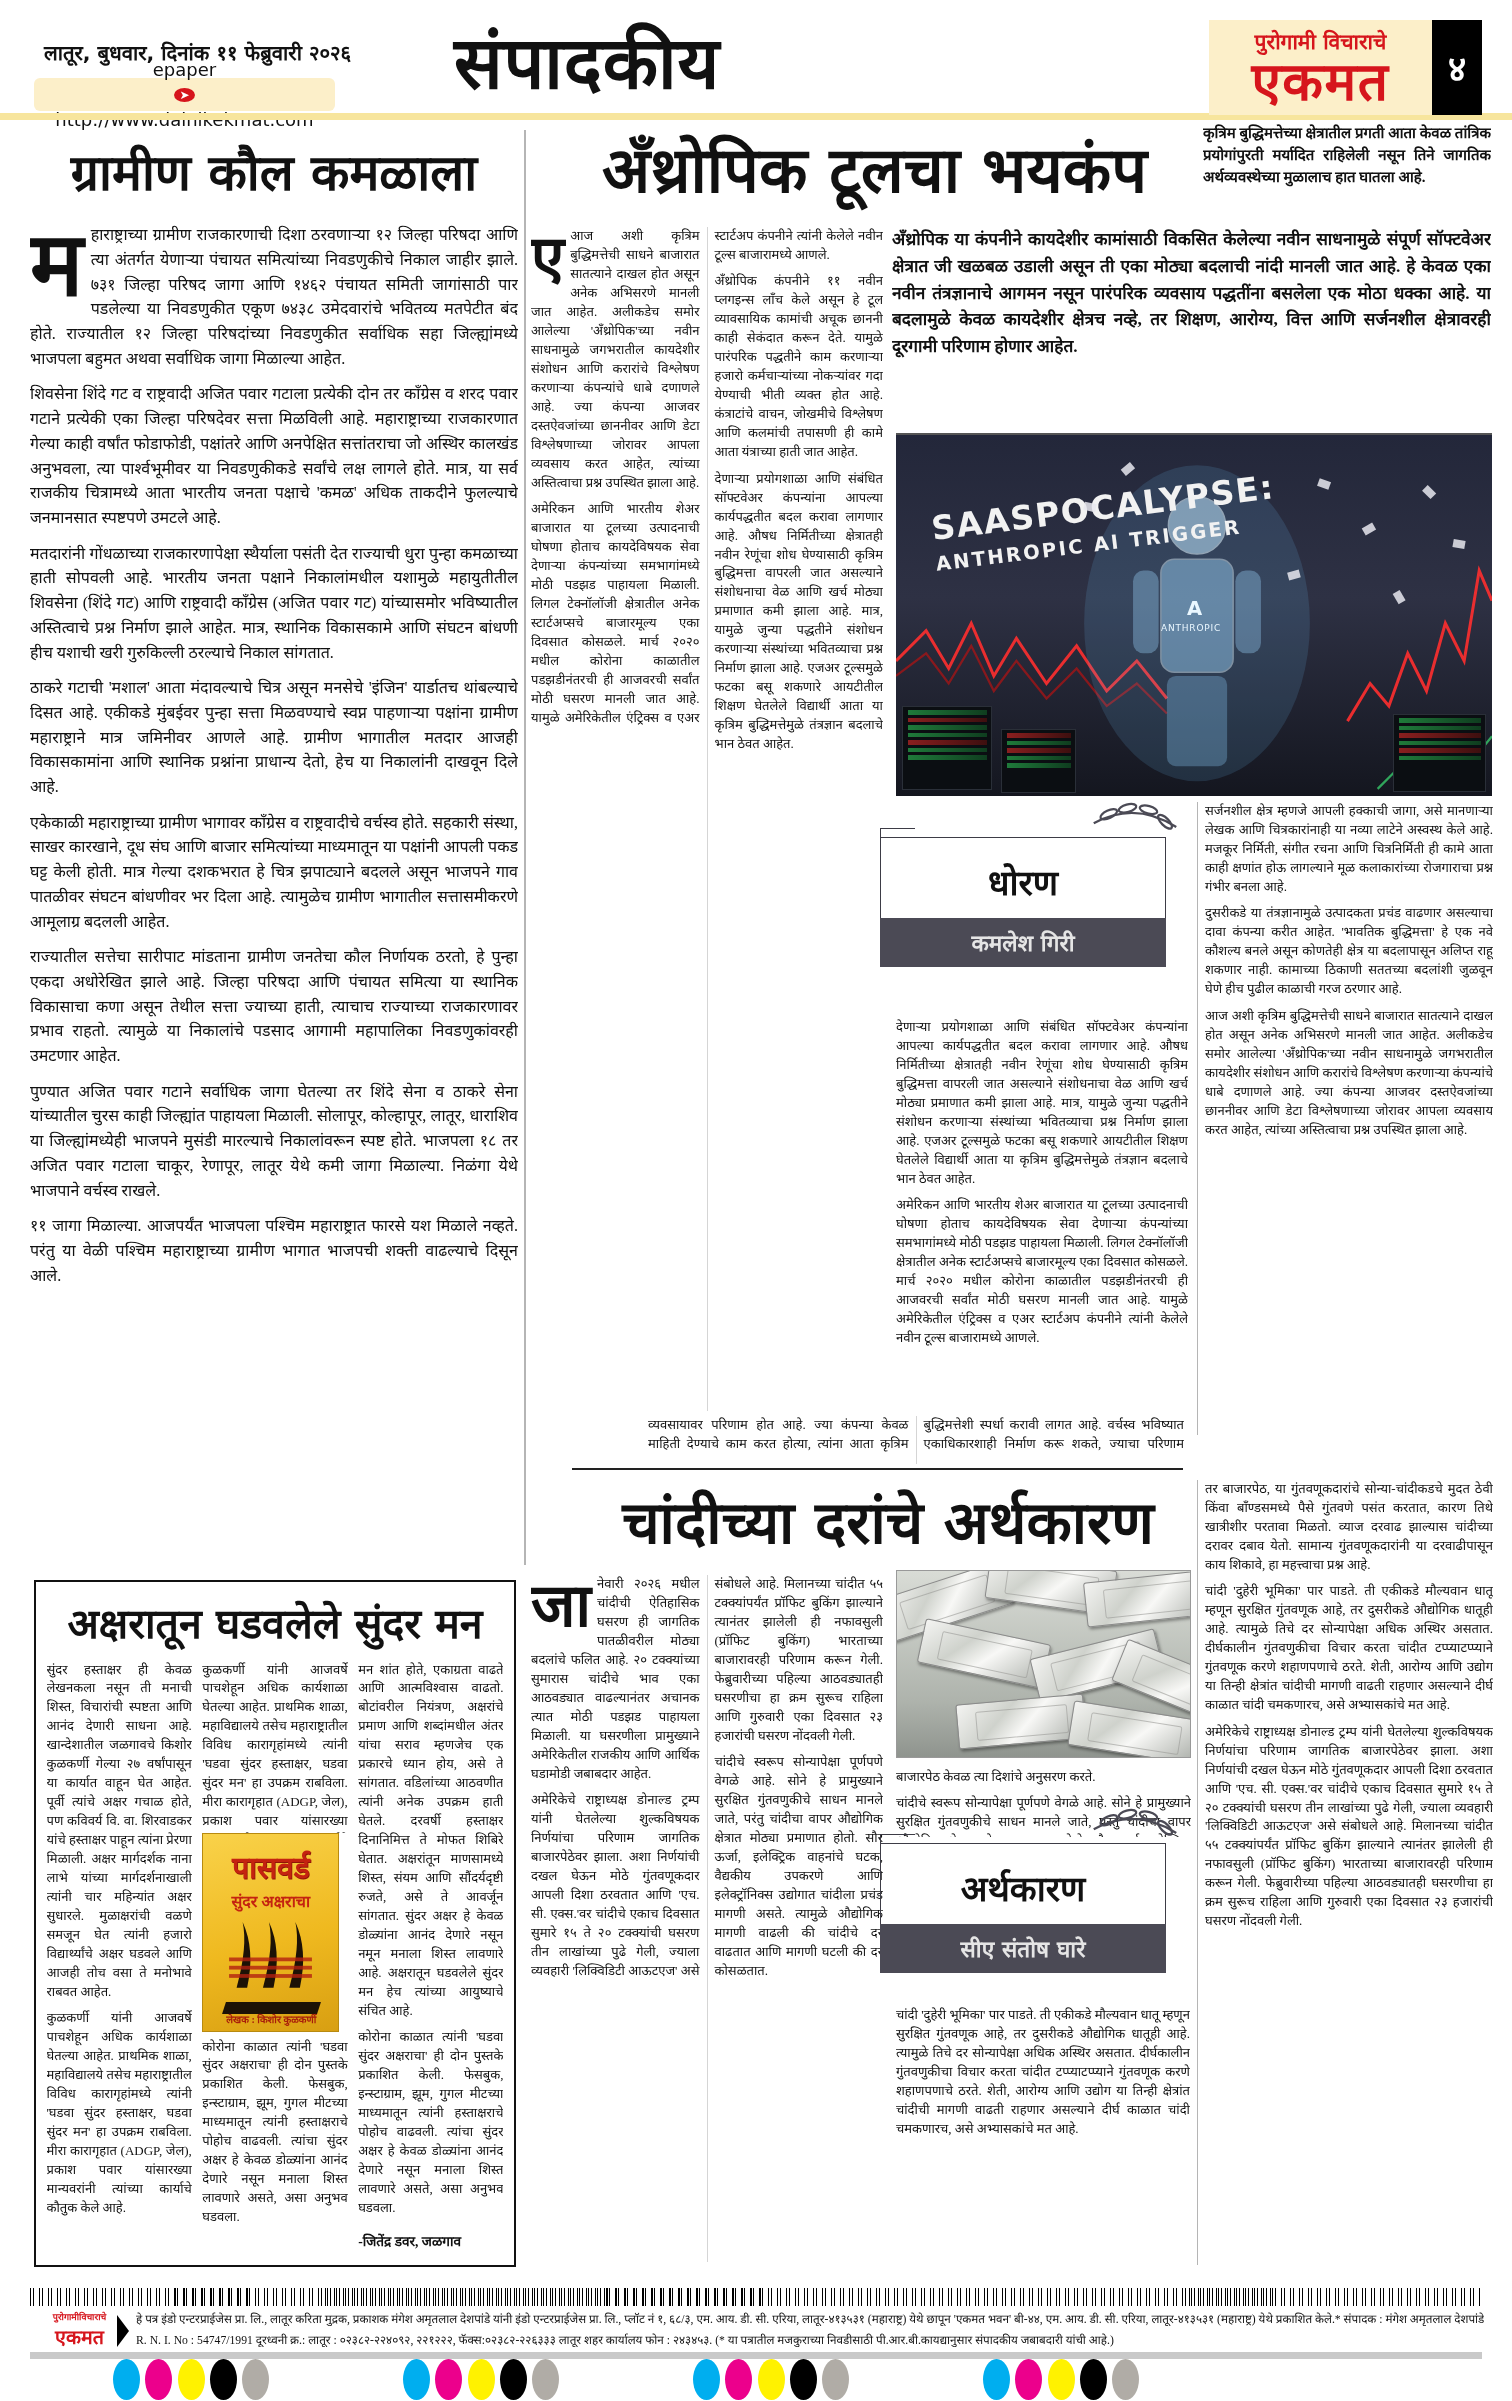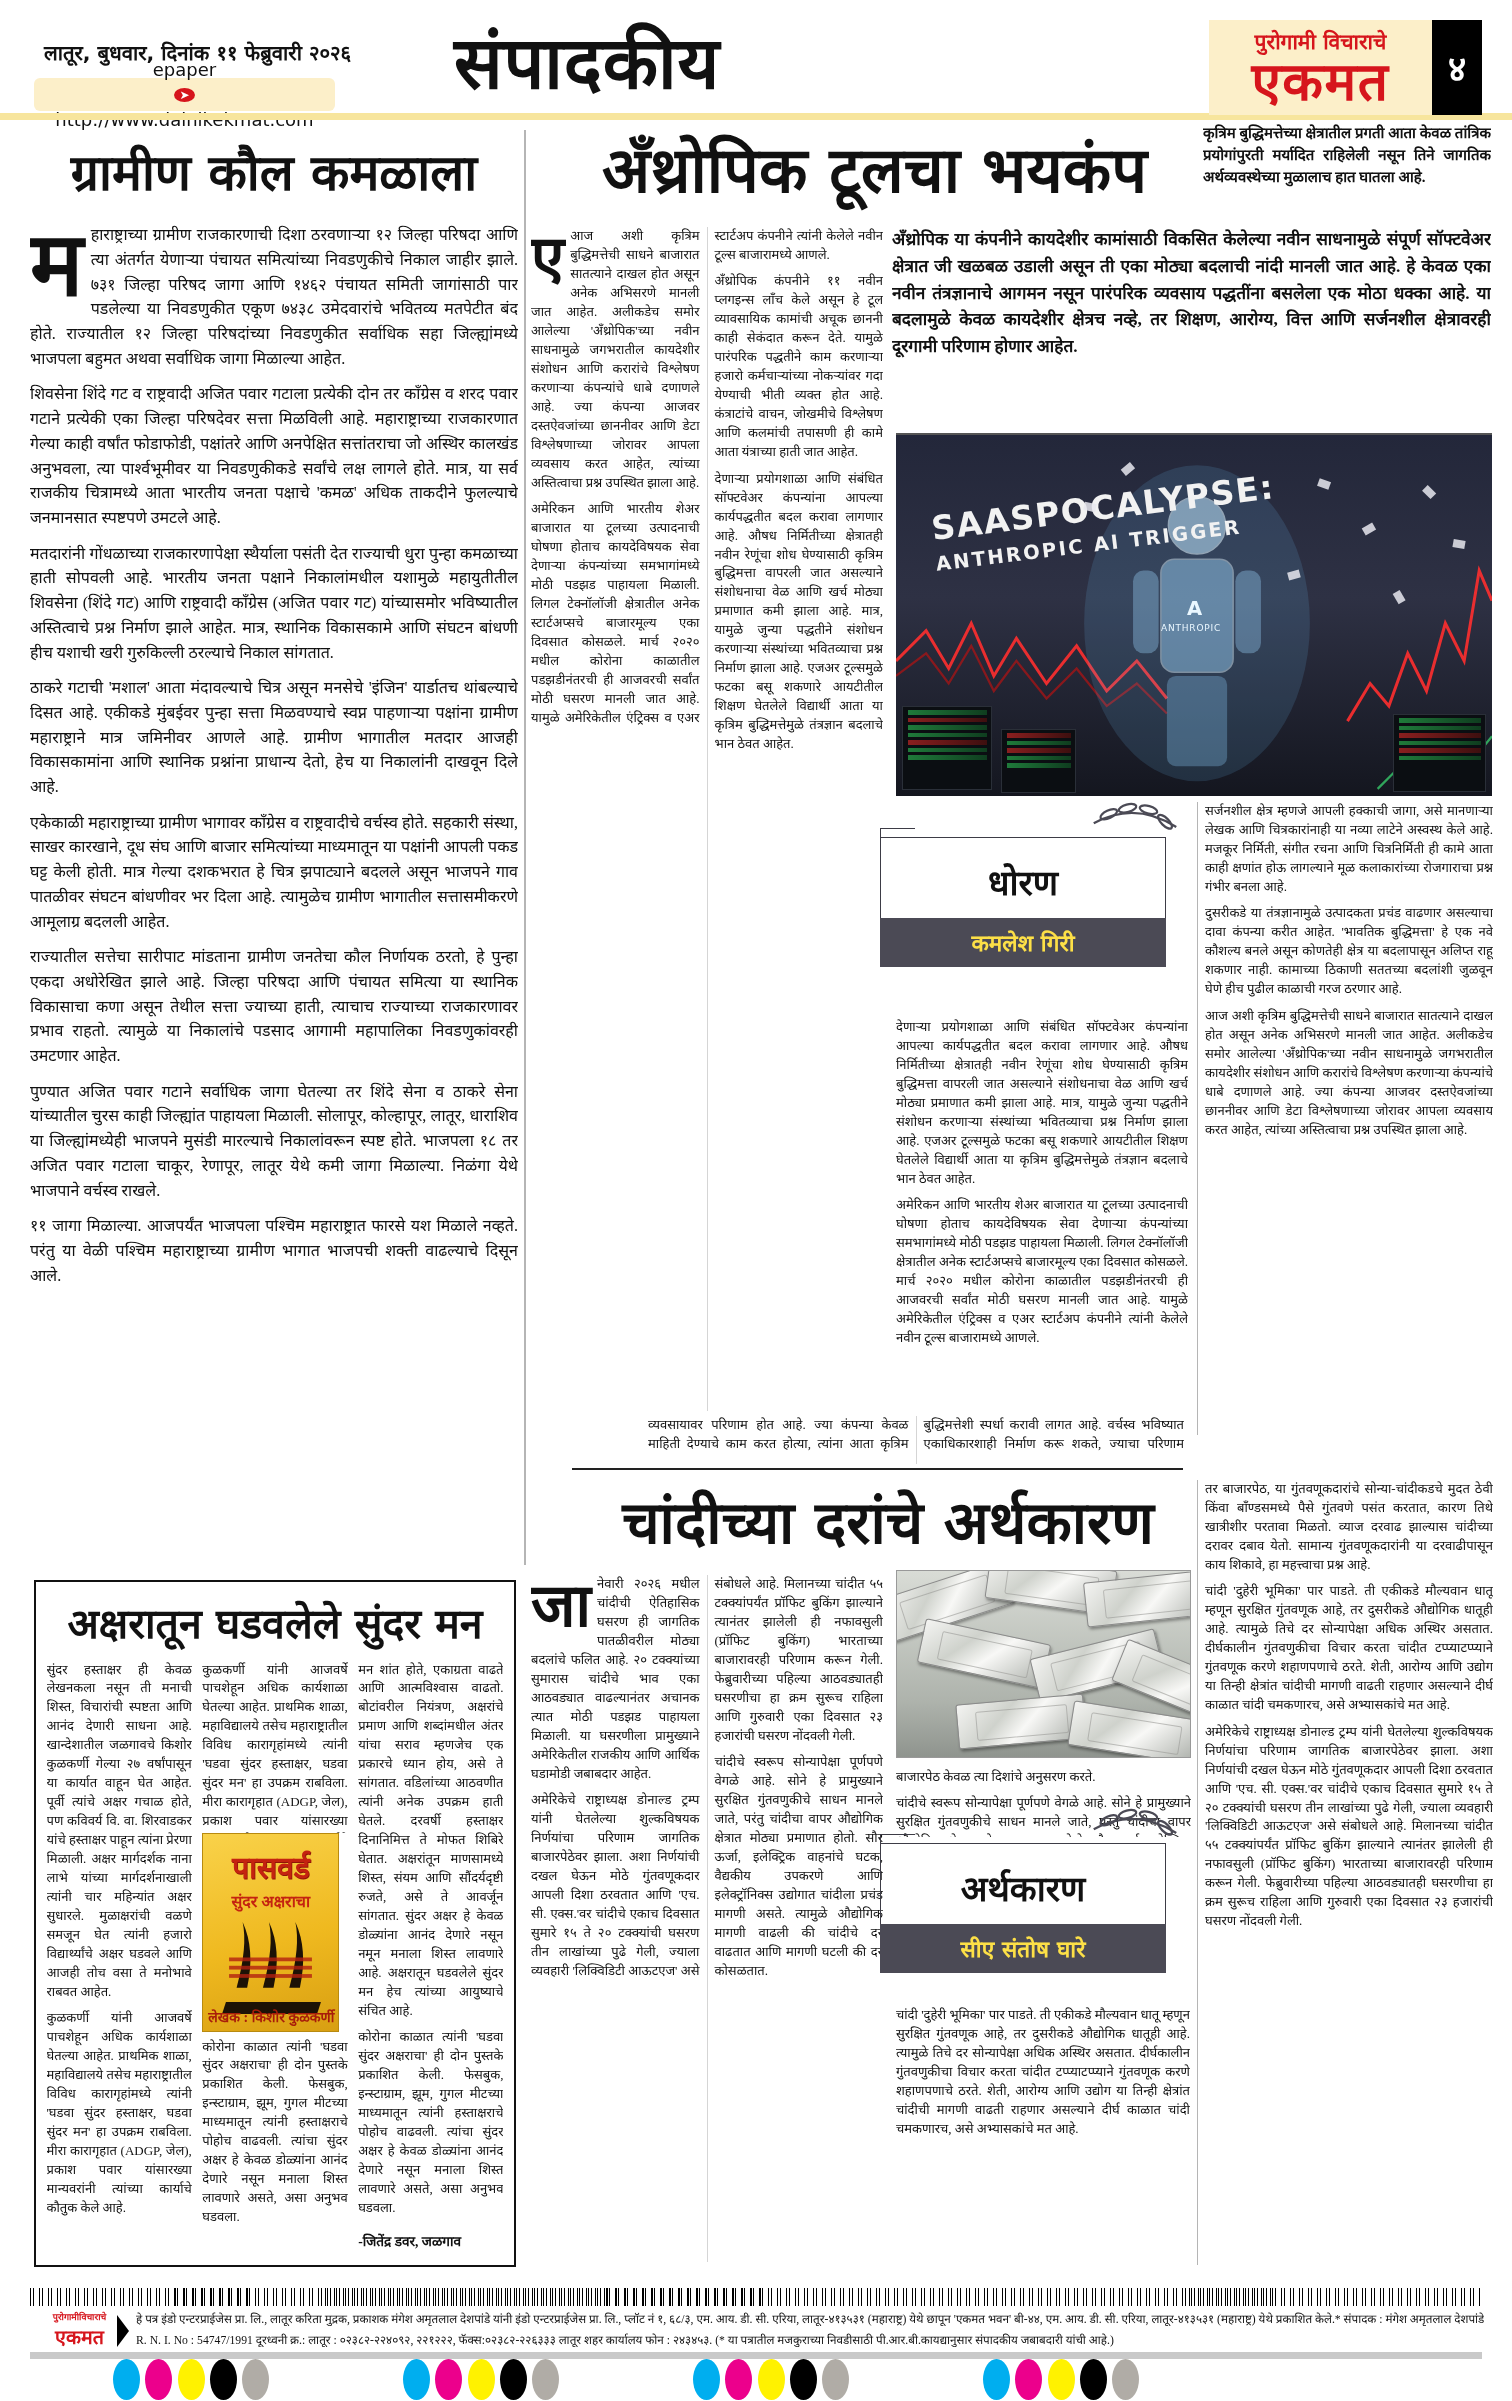--- a/index.html
+++ b/index.html
@@ -35,21 +35,21 @@
   .vrule { width:1.5px; background:#b5b5b5; }
   .hl-sans { font-family:"DejaVu Sans",sans-serif; font-weight:900; text-align:center; }
   .hl-serif { font-family:"DejaVu Serif",serif; font-weight:bold; text-align:center; }
 
   
   .author-box { text-align:center; }
   .author-frame { border:1.5px solid #3d3c46; border-bottom:none; position:relative; padding:19.6px 7.5px 13.6px; }
   .author-frame:before { content:""; position:absolute; left:-1.5px; top:-10.5px; width:1.5px; height:10.5px; background:#3d3c46; }
   .author-frame:after  { content:""; position:absolute; left:-1.5px; top:-10.5px; width:35px; height:1.5px; background:#3d3c46; }
   .author-tag { font-size:35px; font-weight:bold; font-family:"DejaVu Sans",sans-serif; }
-  .author-name { background:#4b4a55; color:#fde047; font-size:22.6px; font-weight:bold; padding:9px 0; font-family:"DejaVu Sans",sans-serif; }
+  .author-name { background:#4b4a55; color:#e5e5e5; font-size:22.6px; font-weight:bold; padding:9px 0; font-family:"DejaVu Sans",sans-serif; }
   .branch { position:absolute; right:-13.6px; top:-44px; }
 
   
   .ai-img { width:596px; height:363px; background:linear-gradient(180deg,#23273a 0%,#2e3144 45%,#14161f 100%); overflow:hidden; border-top:2.3px solid #555; }
   .ai-bill { position:absolute; left:36px; top:53px; transform:rotate(-7deg); color:#f2f2f2; font-family:"DejaVu Sans",sans-serif; }
   .ai-bill .t1 { font-size:33px; font-weight:900; letter-spacing:1.5px; }
   .ai-bill .t2 { font-size:19.6px; font-weight:bold; letter-spacing:2.3px; margin-top:4.5px; }
   .confetti span { position:absolute; width:12px; height:8.3px; background:#e8e8ee; opacity:.85; display:block; }
   .screen { position:absolute; background:#0b0e12; border:1.5px solid #2a2f38; }
   .screen i { display:block; height:4.5px; margin:3px 4.5px; background:linear-gradient(90deg,#1f7a3a,#0f3d1f); }
@@ -59,21 +59,21 @@
   .silver-img { width:295px; height:188px; background:linear-gradient(180deg,#d9dcd6,#aeb3ac 70%,#8f948e); overflow:hidden; position:relative; border:0.8px solid #999; }
   .sbar { position:absolute; width:128px; height:45px; border:0.8px solid #8a8a8a; border-radius:3px;
     background:linear-gradient(135deg,#f4f4f2 0%,#cfd2cc 35%,#f8f8f6 55%,#a8aca6 100%); box-shadow:1.5px 2.3px 3px rgba(0,0,0,.35); }
   .sbar:after { content:""; position:absolute; left:14%; top:18%; width:72%; height:64%; border:0.8px solid #9a9a96; border-radius:2.3px; opacity:.6; }
 
   
   .book { width:137px; height:199px; background:linear-gradient(165deg,#f9d24a 0%,#efb91f 55%,#d89f12 100%); border:0.8px solid #b88a10;
     text-align:center; padding-top:12px; position:relative; overflow:hidden; }
   .book .bt { color:#c42310; font-size:30px; font-weight:900; font-family:"DejaVu Sans",sans-serif; text-shadow:0.8px 0.8px 0 #8f1606; }
   .book .bs { color:#c42310; font-size:16px; font-weight:bold; margin-top:3px; }
-  .book .ba { color:#a81d0a; font-size:14px; font-weight:bold; position:absolute; bottom:4.5px; left:1px; right:0; }
+  .book .ba { color:#a81d0a; font-size:10px; font-weight:bold; position:absolute; bottom:4.5px; left:1px; right:0; }
   .book .pedestal { position:absolute; bottom:16.6px; left:21px; width:95px; height:12px; background:#1d1206; transform:skewX(-18deg); }
 
   
   .a4box { border:2.3px solid #111; padding:12px 10.5px 7.5px; }
   .a4cols { display:flex; gap:10.5px; margin-top:10.5px; height:589px; }
   .a4col { flex:1; overflow:hidden; }
   .byline { font-weight:bold; font-size:13.6px; padding-top:4.5px; }
 
   
   .barcode { left:30px; top:2288px; width:1452px; height:18px;

